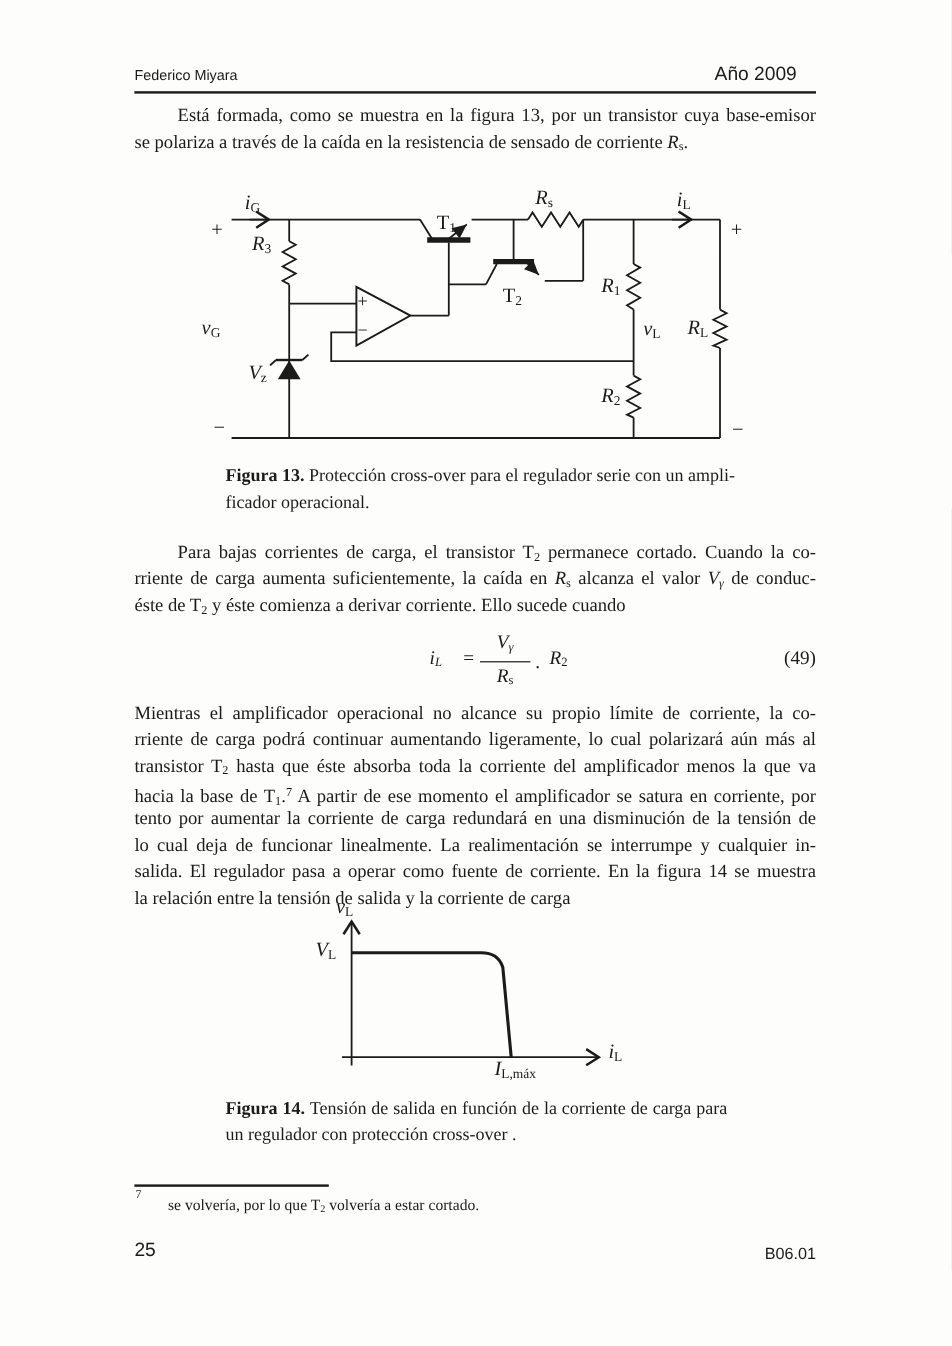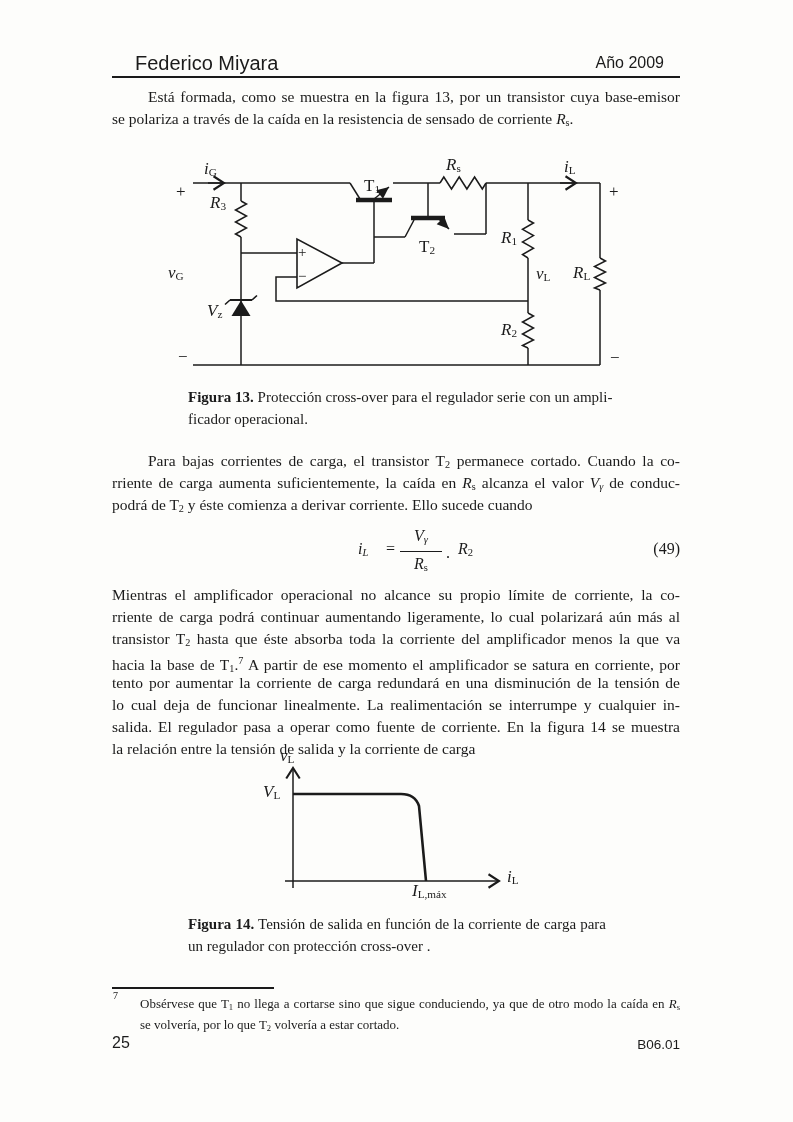--- a/index.html
+++ b/index.html
@@ -30,21 +30,21 @@
   .frac .den{line-height:21px;padding-top:1px;}
   .footnote{position:absolute;left:112px;top:993px;width:568px;font-size:13px;}
   .footnote .tl{height:21px;line-height:21px;padding-left:28px;}
   .fnmark{position:absolute;left:1px;top:-3px;font-size:10px;}
 </style>
 </head>
 <body>
 
 <div class="page">
 
-  <div class="sans flabel" style="left:112px;top:55px;font-size:20px;margin-left:23px;">Federico Miyara</div>
+  <div class="sans flabel" style="left:112px;top:55px;font-size:12px;">Federico Miyara</div>
   <div class="sans flabel" style="right:129px;top:55px;font-size:16px;">Año 2009</div>
   <div class="hrule" style="left:112px;top:76px;width:568px;height:2px;"></div>
 
   <div class="para" style="top:86px;">
     <div class="tl indent"><span>Está formada, como se muestra en la figura 13, por un transistor cuya base-emisor</span></div>
     <div class="tl last"><span>se polariza a través de la caída en la resistencia de sensado de corriente </span><span class="seg-i">R</span><span class="seg-sub">s</span><span>.</span></div>
   </div>
 
   <svg style="left:130px;top:148px;" width="505" height="232" viewBox="0 0 505 232">
     <defs>
@@ -118,21 +118,21 @@
   <div class="flabel small" style="left:298px;top:268px;"><span>−</span></div>
 
   <div class="caption" style="top:386px;">
     <div class="tl"><span class="seg-b">Figura 13.</span><span> Protección cross-over para el regulador serie con un ampli-</span></div>
     <div class="tl last"><span>ficador operacional.</span></div>
   </div>
 
   <div class="para" style="top:450px;">
     <div class="tl indent"><span>Para bajas corrientes de carga, el transistor T</span><span class="seg-sub">2</span><span> permanece cortado. Cuando la co-</span></div>
     <div class="tl"><span>rriente de carga aumenta suficientemente, la caída en </span><span class="seg-i">R</span><span class="seg-sub">s</span><span> alcanza el valor </span><span class="seg-i">V</span><span class="seg-subi">γ</span><span> de conduc-</span></div>
-    <div class="tl last"><span>podrá de T</span><span class="seg-sub">2</span><span> y éste comienza a derivar corriente. Ello sucede cuando</span></div>
+    <div class="tl last"><span>éste de T</span><span class="seg-sub">2</span><span> y éste comienza a derivar corriente. Ello sucede cuando</span></div>
   </div>
 
   <div class="eqwrap">
     <div class="eqpart" style="left:246px;top:14px;"><span class="seg-i">i</span><span class="seg-subi">L</span></div>
     <div class="eqpart" style="left:274px;top:14px;">=</div>
     <div class="frac">
       <div class="num"><span class="seg-i">V</span><span class="seg-subi">γ</span></div>
       <div class="den"><span class="seg-i">R</span><span class="seg-sub">s</span></div>
     </div>
     <div class="eqpart" style="left:334px;top:18px;">.</div>
@@ -163,20 +163,19 @@
   <div class="flabel" style="left:412px;top:883px;"><span class="seg-i">I</span><span class="seg-sub">L,máx</span></div>
 
   <div class="caption" style="top:913px;">
     <div class="tl"><span class="seg-b">Figura 14.</span><span> Tensión de salida en función de la corriente de carga para</span></div>
     <div class="tl last"><span>un regulador con protección cross-over .</span></div>
   </div>
 
   <div class="hrule" style="left:112px;top:987px;width:162px;height:2px;"></div>
   <div class="footnote">
     <span class="fnmark">7</span>
-    <div class="tl"><span>Obsérvese que T</span><span class="seg-sub">1</span><span> no llega a cortarse sino que sigue conduciendo, ya que de otro modo la caída en </span><span class="seg-i">R</span><span class="seg-sub">s</span></div>
     <div class="tl last"><span>se volvería, por lo que T</span><span class="seg-sub">2</span><span> volvería a estar cortado.</span></div>
   </div>
 
   <div class="sans flabel" style="left:112px;top:1035px;font-size:16px;">25</div>
   <div class="sans flabel" style="right:113px;top:1037px;font-size:13.5px;">B06.01</div>
 
 </div>
 
 </body></html>

